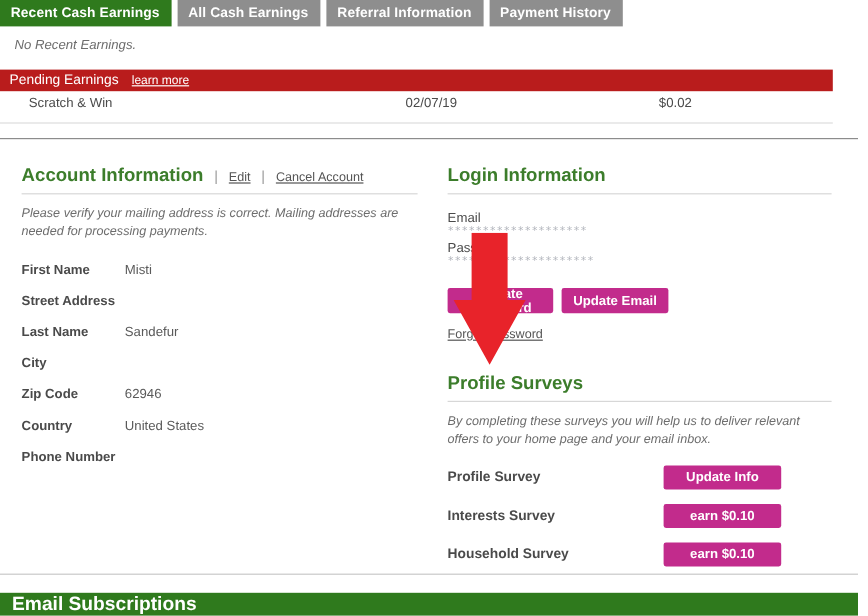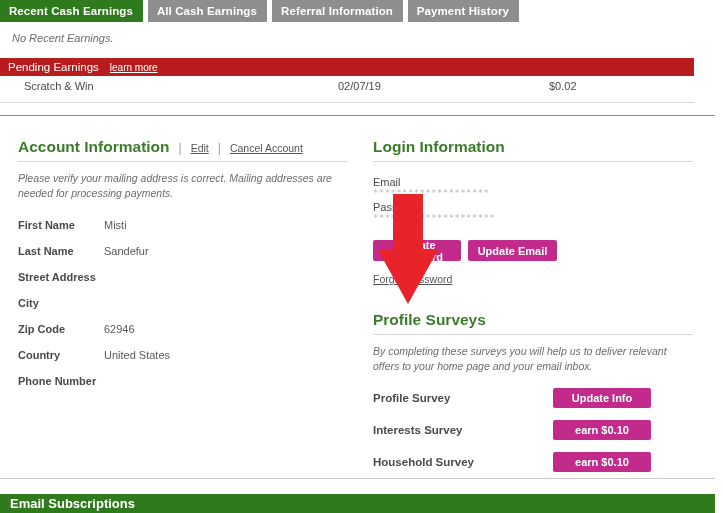--- a/index.html
+++ b/index.html
@@ -256,21 +256,21 @@
     left: 0;
     top: 494px;
     width: 715px;
     height: 19px;
     background: #2f7a1d;
     display: flex;
     align-items: center;
     padding-left: 10px;
     box-sizing: border-box;
     color: #ffffff;
-    font-size: 13px;
+    font-size: 16px;
     font-weight: bold;
   }
 
   
   .arrow-overlay {
     position: absolute;
     left: 376px;
     top: 194px;
     width: 64px;
     height: 112px;
@@ -321,26 +321,26 @@
   </div>
   <div class="sec-rule"></div>
   <div class="sec-note">Please verify your mailing address is correct. Mailing addresses are needed for processing payments.</div>
 
   <div class="fields-left">
     <div class="field-row">
       <span class="lbl">First Name</span>
       <span class="val">Misti</span>
     </div>
     <div class="field-row">
+      <span class="lbl">Street Address</span>
+      <span class="val"></span>
+    </div>
+    <div class="field-row">
       <span class="lbl">Last Name</span>
       <span class="val">Sandefur</span>
-    </div>
-    <div class="field-row">
-      <span class="lbl">Street Address</span>
-      <span class="val"></span>
     </div>
     <div class="field-row">
       <span class="lbl">City</span>
       <span class="val"></span>
     </div>
     <div class="field-row">
       <span class="lbl">Zip Code</span>
       <span class="val">62946</span>
     </div>
     <div class="field-row">

